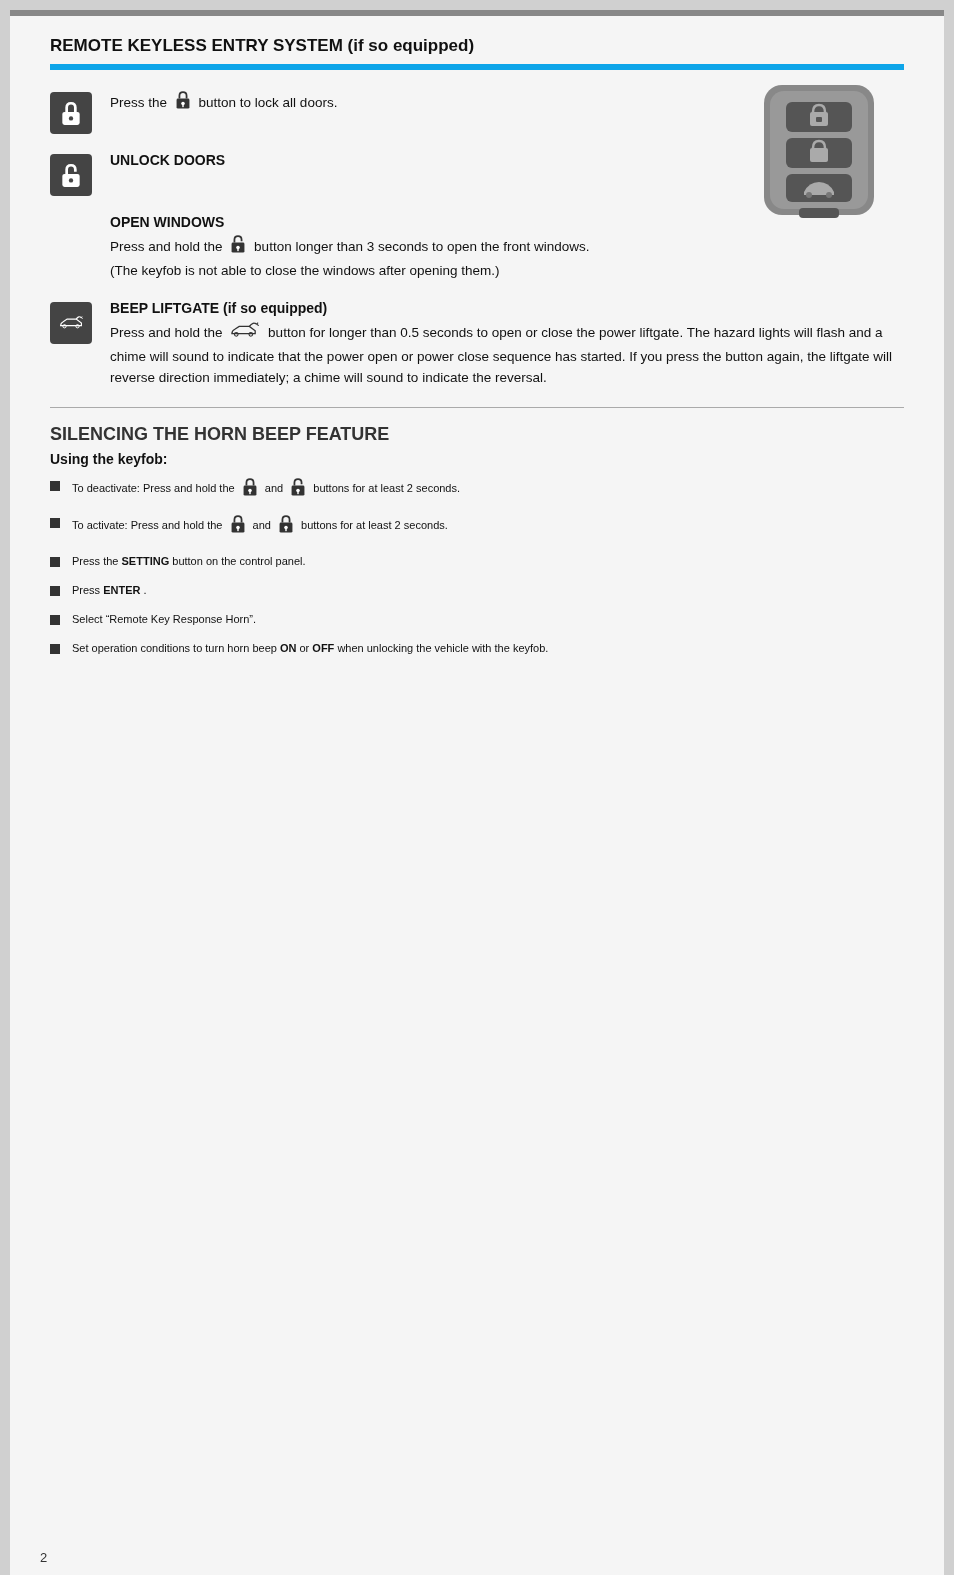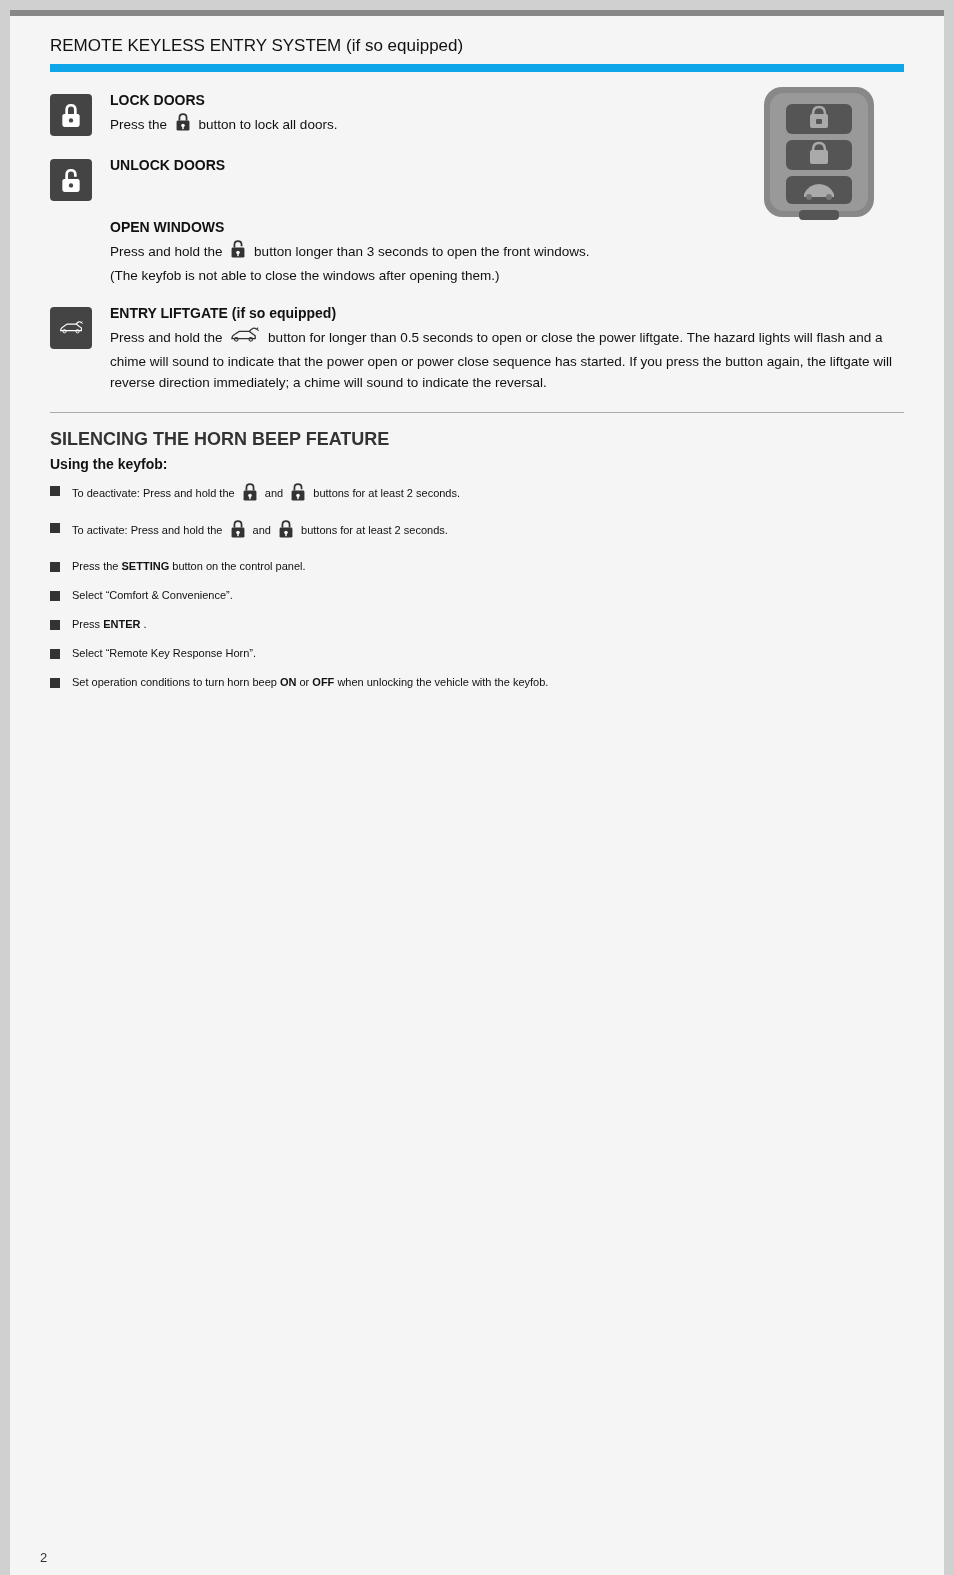--- a/index.html
+++ b/index.html
@@ -19,22 +19,22 @@
       padding: 30px 40px 40px 40px;
       position: relative;
     }
     .top-bar {
       height: 6px;
       background: #888;
       margin: -30px -40px 20px -40px;
     }
     h1.page-title {
       font-size: 17px;
-      font-weight: normal;
-      border-bottom: 8px solid #0ea5e9;
+      font-weight: bold;
+      border-bottom: 6px solid #0ea5e9;
       padding-bottom: 8px;
       margin-bottom: 20px;
       color: #111;
     }
     .section {
       display: flex;
       flex-direction: row;
       margin-bottom: 18px;
     }
     .icon-col {
@@ -197,21 +197,20 @@
     <div class="icon-col">
       <div class="icon-box">
         <svg viewBox="0 0 24 24" xmlns="http://www.w3.org/2000/svg">
           <rect x="4" y="11" width="16" height="12" rx="2" fill="white"></rect>
           <path d="M8,11 L8,7 Q8,3 12,3 Q16,3 16,7 L16,11" fill="none" stroke="white" stroke-width="2.5"></path>
           <circle cx="12" cy="17" r="2" fill="#444"></circle>
         </svg>
       </div>
     </div>
     <div class="content-col">
-      <div class="section-title">LOCK DOORS</div>
       <div class="section-body">
         <span>Press the</span>
         <span class="inline-icon">
           <svg viewBox="0 0 24 28" xmlns="http://www.w3.org/2000/svg">
             <rect x="3" y="12" width="18" height="14" rx="2" fill="#333"></rect>
             <path d="M7,12 L7,8 Q7,3 12,3 Q17,3 17,8 L17,12" fill="none" stroke="#333" stroke-width="2.5"></path>
             <circle cx="12" cy="19" r="2.5" fill="white"></circle>
             <rect x="11" y="19" width="2" height="5" fill="white"></rect>
           </svg>
         </span>
@@ -262,21 +261,21 @@
           <circle cx="10" cy="17" r="2.5" fill="none" stroke="white" stroke-width="1.5"></circle>
           <circle cx="30" cy="17" r="2.5" fill="none" stroke="white" stroke-width="1.5"></circle>
 
           <path d="M28,6 Q32,0 36,4" fill="none" stroke="white" stroke-width="1.8" stroke-dasharray="none"></path>
           <line x1="36" y1="4" x2="37" y2="2" stroke="white" stroke-width="1.5"></line>
           <line x1="36" y1="4" x2="38" y2="5" stroke="white" stroke-width="1.5"></line>
         </svg>
       </div>
     </div>
     <div class="content-col">
-      <div class="section-title">ENTRY LIFTGATE (if so equipped)</div>
+      <div class="section-title">BEEP LIFTGATE (if so equipped)</div>
       <div class="section-body">
         <span>Press and hold the</span>
         <span class="inline-icon inline-icon-liftgate">
           <svg viewBox="0 0 44 22" xmlns="http://www.w3.org/2000/svg" width="44" height="22">
             <path d="M4,16 Q4,12 8,10 L14,6 L28,6 L36,12 L36,16 Z" fill="none" stroke="#333" stroke-width="1.8"></path>
             <circle cx="10" cy="17" r="2.5" fill="none" stroke="#333" stroke-width="1.5"></circle>
             <circle cx="30" cy="17" r="2.5" fill="none" stroke="#333" stroke-width="1.5"></circle>
             <path d="M28,6 Q33,-1 38,3" fill="none" stroke="#333" stroke-width="1.8"></path>
             <line x1="38" y1="3" x2="40" y2="1" stroke="#333" stroke-width="1.5"></line>
             <line x1="38" y1="3" x2="41" y2="5" stroke="#333" stroke-width="1.5"></line>
@@ -348,26 +347,20 @@
     <ul class="bullet-list">
       <li>
         <div class="bullet-square"></div>
         <div class="bullet-text">
           Press the <strong>SETTING</strong> button on the control panel.
         </div>
       </li>
       <li>
         <div class="bullet-square"></div>
         <div class="bullet-text">
-          Select “Comfort &amp; Convenience”.
-        </div>
-      </li>
-      <li>
-        <div class="bullet-square"></div>
-        <div class="bullet-text">
           Press <strong>ENTER</strong> .
         </div>
       </li>
       <li>
         <div class="bullet-square"></div>
         <div class="bullet-text">
           Select “Remote Key Response Horn”.
         </div>
       </li>
       <li>

